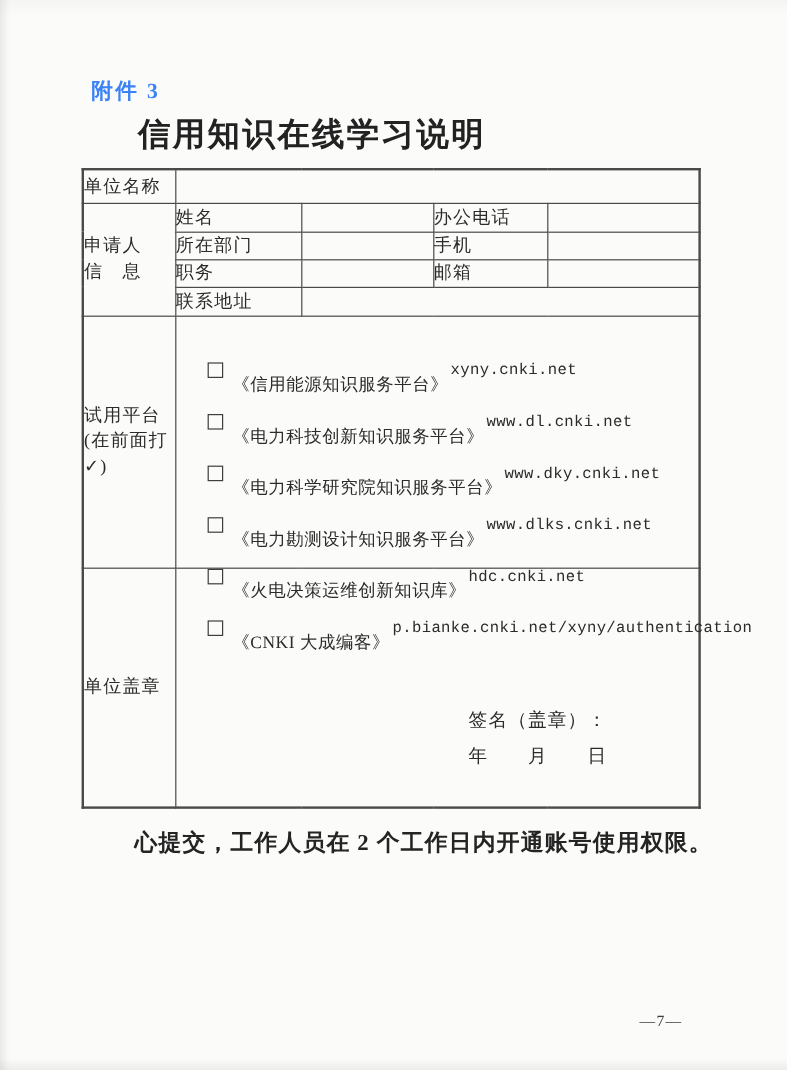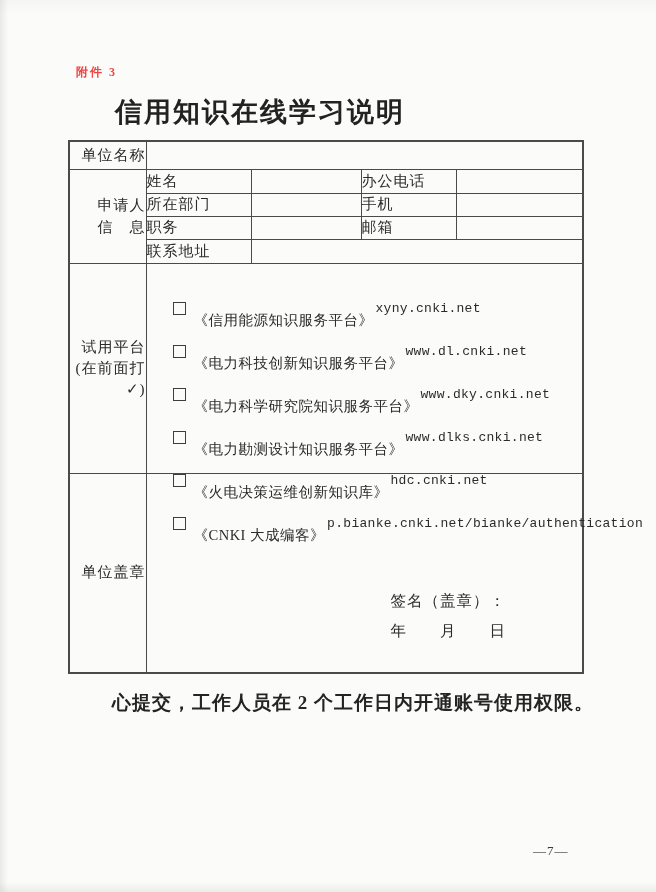--- a/index.html
+++ b/index.html
@@ -10,21 +10,21 @@
       linear-gradient(90deg, rgba(180,180,175,0.25) 0px, rgba(255,255,255,0) 8px),
       linear-gradient(0deg, rgba(190,190,185,0.25) 0px, rgba(255,255,255,0) 10px),
       linear-gradient(180deg, rgba(200,200,195,0.12) 0px, rgba(255,255,255,0) 14px),
       #fbfbf9;
     font-family:"Liberation Serif", serif;
     color:#2b2b2b;
     overflow:hidden;
   }
   .attachment{
     position:absolute;left:76px;top:64px;
-    font-size:12px;font-weight:bold;color:#ef4444;
+    font-size:18px;font-weight:bold;color:#3b82f6;
     letter-spacing:2px;
   }
   .doc-title{
     position:absolute;left:0;top:94px;width:520px;
     text-align:center;
     font-size:27px;font-weight:bold;color:#222;
     letter-spacing:2px;
   }
   table.form{
     position:absolute;left:68px;top:140px;
@@ -32,21 +32,21 @@
     border-collapse:collapse;
     table-layout:fixed;
   }
   table.form td{
     border:1px solid #4a4a48;
     font-size:15px;color:#2b2b2b;
     vertical-align:middle;
     padding:0;
   }
   table.form{border:2px solid #4a4a48;}
-  td.head-col{text-align:right;letter-spacing:1px;}
+  td.head-col{text-align:left;letter-spacing:1px;}
   td.sub-label{padding-left:9px;letter-spacing:1px;}
   .two-line{line-height:22px;}
   .trial-label{line-height:21px;text-align:center;}
   .platform-list{
     display:flex;flex-direction:column;
     justify-content:space-between;
     padding:12px 6px 12px 26px;
     height:186px;
     box-sizing:border-box;
   }
@@ -147,21 +147,21 @@
           <span class="platform-url">www.dlks.cnki.net</span>
         </div>
         <div class="platform-item">
           <span class="checkbox"></span>
           <span class="platform-name">《火电决策运维创新知识库》</span>
           <span class="platform-url">hdc.cnki.net</span>
         </div>
         <div class="platform-item">
           <span class="checkbox"></span>
           <span class="platform-name">《CNKI 大成编客》</span>
-          <span class="platform-url">p.bianke.cnki.net/bianke/authentication</span>
+          <span class="platform-url">p.bianke.cnki.net/xyny/authentication</span>
         </div>
       </div>
     </td>
   </tr>
   <tr style="height:200px">
     <td class="head-col">单位盖章</td>
     <td colspan="4" class="seal-cell">
       <div class="sig-block">
         <div>签名（盖章）：</div>
         <div>年　　月　　日</div>

